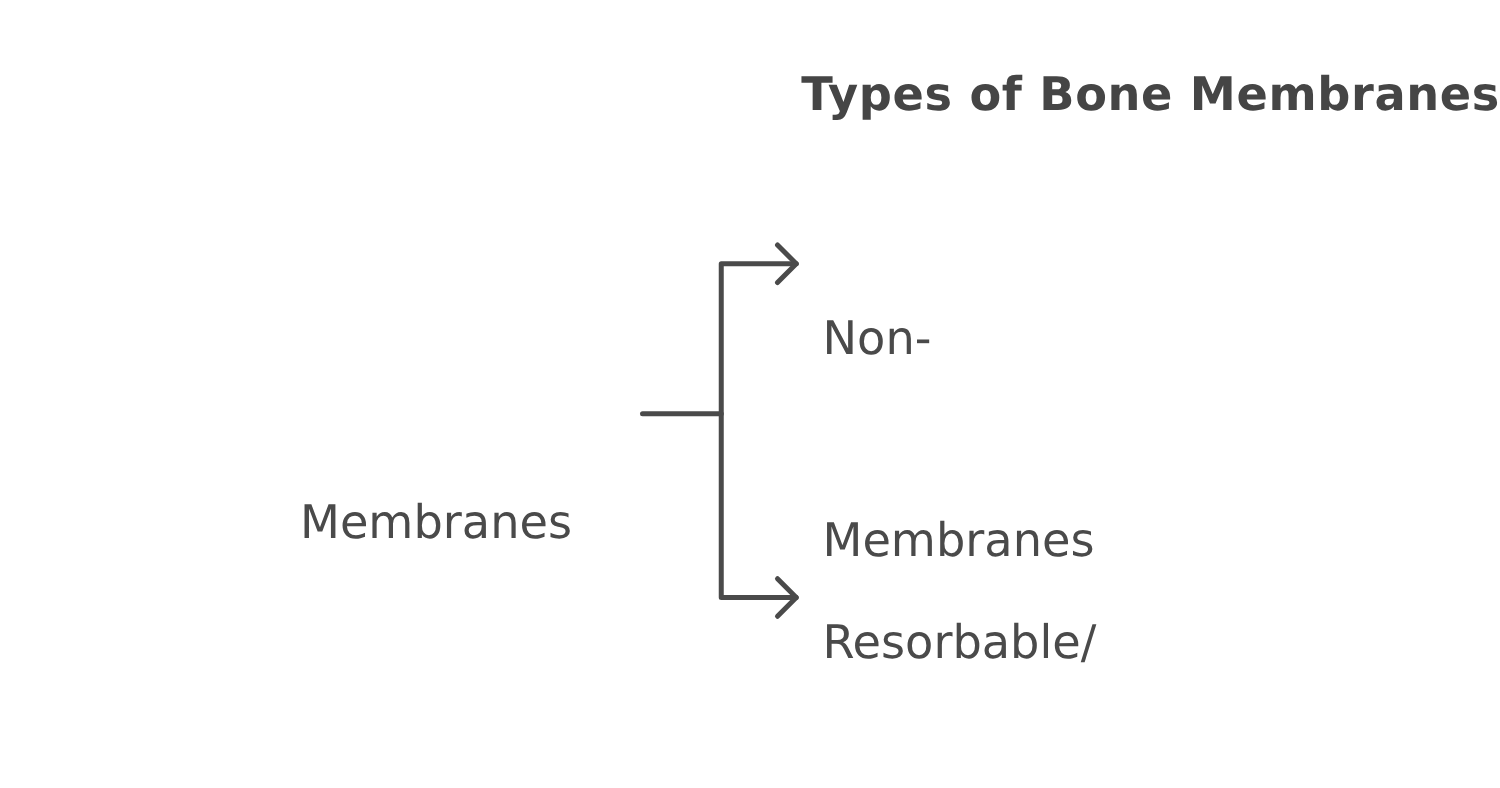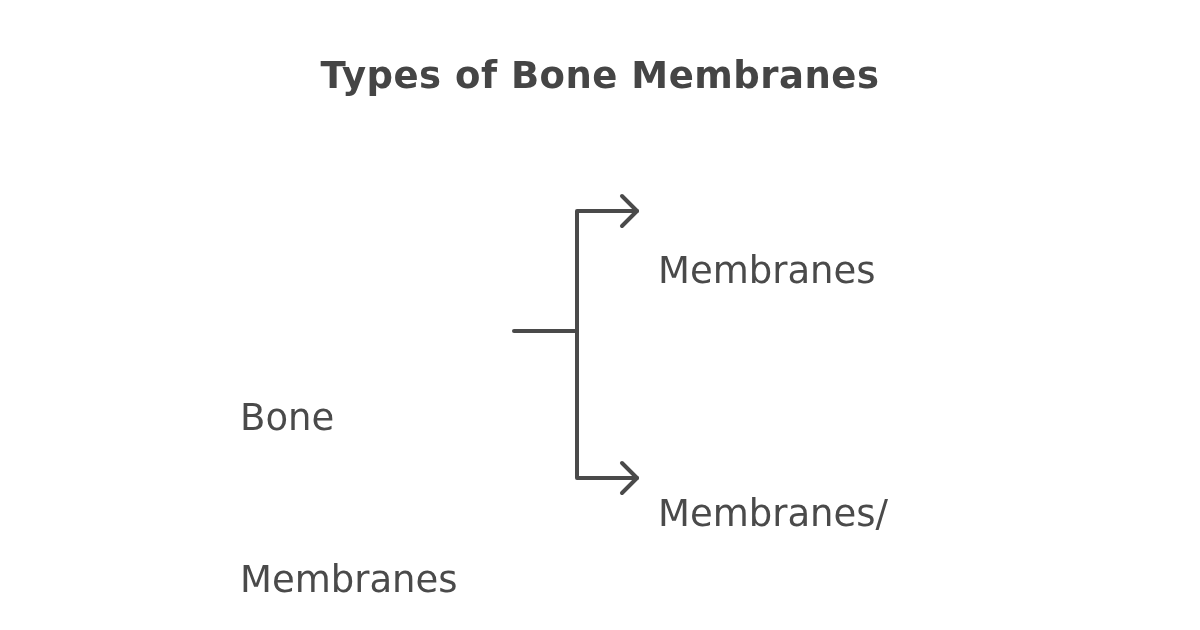--- a/index.html
+++ b/index.html
@@ -1,52 +1,52 @@
 <!DOCTYPE html>
 <html><head>
   <meta charset="utf-8">
   <style>
     html, body { margin:0; padding:0; }
     body {
       width:1200px; height:630px; background:#ffffff; position:relative; overflow:hidden;
       font-family: "DejaVu Sans", sans-serif; color:#4a4a4a;
     }
     .title {
-      position:absolute; left:0; width:1200px; top:54px; text-align:center;
+      position:absolute; left:0; width:1200px; top:54px; text-align:right;
       font-size:37px; font-weight:bold; letter-spacing:0.5px; color:#454545;
     }
     .label {
       position:absolute; font-size:37px; line-height:54px; color:#4a4a4a; white-space:pre;
     }
     #root-label { left:240px; top:283px; }
     #branch-1 { left:658px; top:136px; }
     #branch-2 { left:658px; top:379px; }
     svg.connectors { position:absolute; left:0; top:0; }
   </style>
 </head>
 <body>
 
 <div class="title">Types of Bone Membranes</div>
 
 <div class="label" id="root-label">
-  <div>Bone</div>
   <div>Membranes</div>
 </div>
 
 <svg class="connectors" width="1200" height="630">
   <g stroke="#4a4a4a" stroke-width="4" fill="none" stroke-linecap="round" stroke-linejoin="round">
     <line x1="514" y1="331" x2="577" y2="331"></line>
     <polyline points="637,211 577,211 577,478 637,478"></polyline>
     <polyline points="622,196 637,211 622,226"></polyline>
     <polyline points="622,463 637,478 622,493"></polyline>
   </g>
 </svg>
 
 <div class="label" id="branch-1">
+  <div>Non-</div>
   <div>Membranes</div>
 </div>
 
 <div class="label" id="branch-2">
-  <div>Membranes/</div>
+  <div>Resorbable/</div>
   
   
   
 </div>
 
 </body></html>

